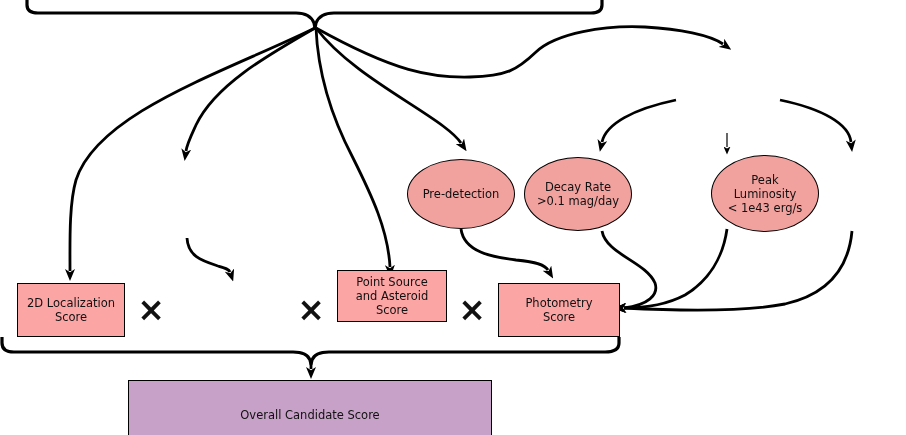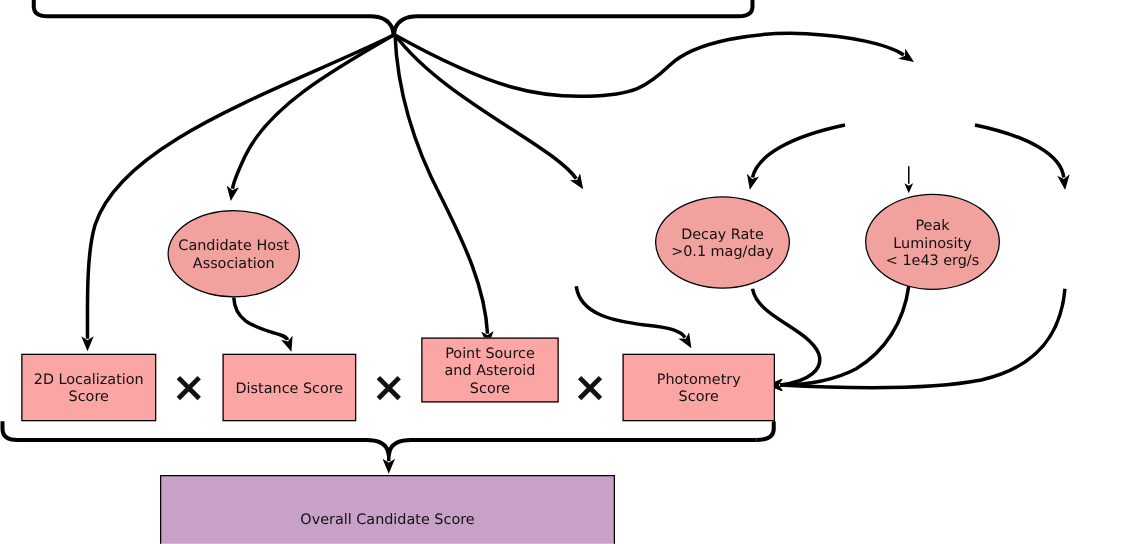--- a/index.html
+++ b/index.html
@@ -58,21 +58,21 @@
     justify-content: center;
     font-size: 33px;
     font-weight: 600;
     color: #111111;
   }
   
   #n-cha        { left:134px; top:168px; width:106px; height:70px; }
   #n-predet     { left:407px; top:159px; width:108px; height:70px; }
   #n-lcm        { left:674px; top: 63px; width:108px; height:70px; }
   #n-decay      { left:524px; top:157px; width:108px; height:74px;text-align:center; }
-  #n-peaklum    { left:692px; top:155px; width:108px; height:77px; }
+  #n-peaklum    { left:711px; top:155px; width:108px; height:77px; }
   #n-peaktime   { left:798px; top:159px; width:107px; height:72px; }
   #n-2dloc      { left: 17px; top:283px; width:108px; height:54px; }
   #n-distance   { left:178px; top:283px; width:107px; height:54px; }
   #n-pointsrc   { left:337px; top:270px; width:110px; height:52px; }
   #n-photometry { left:498px; top:283px; width:122px; height:54px; }
   #n-overall    { left:128px; top:380px; width:364px; height:69px; }
   #op-1 { left:131px; top:289px; }
   #op-2 { left:291px; top:289px; }
   #op-3 { left:452px; top:289px; }
 </style>
@@ -108,40 +108,36 @@
     <path d="M852,231 C849,264 833,293 785,304 C738,313 662,310 624,308" fill="none" stroke="#000" stroke-width="2.8" marker-end="url(#arrow-big)"></path>
     <path d="M461,229 C464,252 492,257 516,260 C537,262 545,265 548,270" fill="none" stroke="#000" stroke-width="2.8" marker-end="url(#arrow-big)"></path>
 
     <path d="M187,238 C188,257 203,261 218,266 C225,268 229,269 230,272" fill="none" stroke="#000" stroke-width="2.8" marker-end="url(#arrow-big)"></path>
 
     <path d="M2,337 L2,343 Q2,352 14,352 L293,352 Q307,352 310,360 L311,364 L312,360 Q315,352 329,352 L605,352 Qq619,352 619,343" fill="none" stroke="#000" stroke-width="3.2" stroke-linejoin="round"></path>
     <path d="M605,352 Q619,352 619,343 L619,337" fill="none" stroke="#000" stroke-width="3.2" stroke-linejoin="round"></path>
     <path d="M311,362 L311,369" fill="none" stroke="#000" stroke-width="2.8" marker-end="url(#arrow-big)"></path>
   </svg>
 
-  <div class="node ellipse" id="n-cha">
-    <span class="label">Candidate Host
-Association</span>
+  <div class="node ellipse" id="n-predet">
+    <span class="label">Pre-detection</span>
   </div>
   <div class="node ellipse" id="n-decay">
     <span class="label">Decay Rate
 &gt;0.1 mag/day</span>
   </div>
   <div class="node ellipse" id="n-peaklum">
     <span class="label">Peak
 Luminosity
 &lt; 1e43 erg/s</span>
   </div>
 
   <div class="node score-box" id="n-2dloc">
     <span class="label">2D Localization
 Score</span>
-  </div>
-  <div class="node score-box" id="n-distance">
-    <span class="label">Distance Score</span>
   </div>
   <div class="node score-box" id="n-pointsrc">
     <span class="label">Point Source
 and Asteroid
 Score</span>
   </div>
   <div class="node score-box" id="n-photometry">
     <span class="label">Photometry
 Score</span>
   </div>

